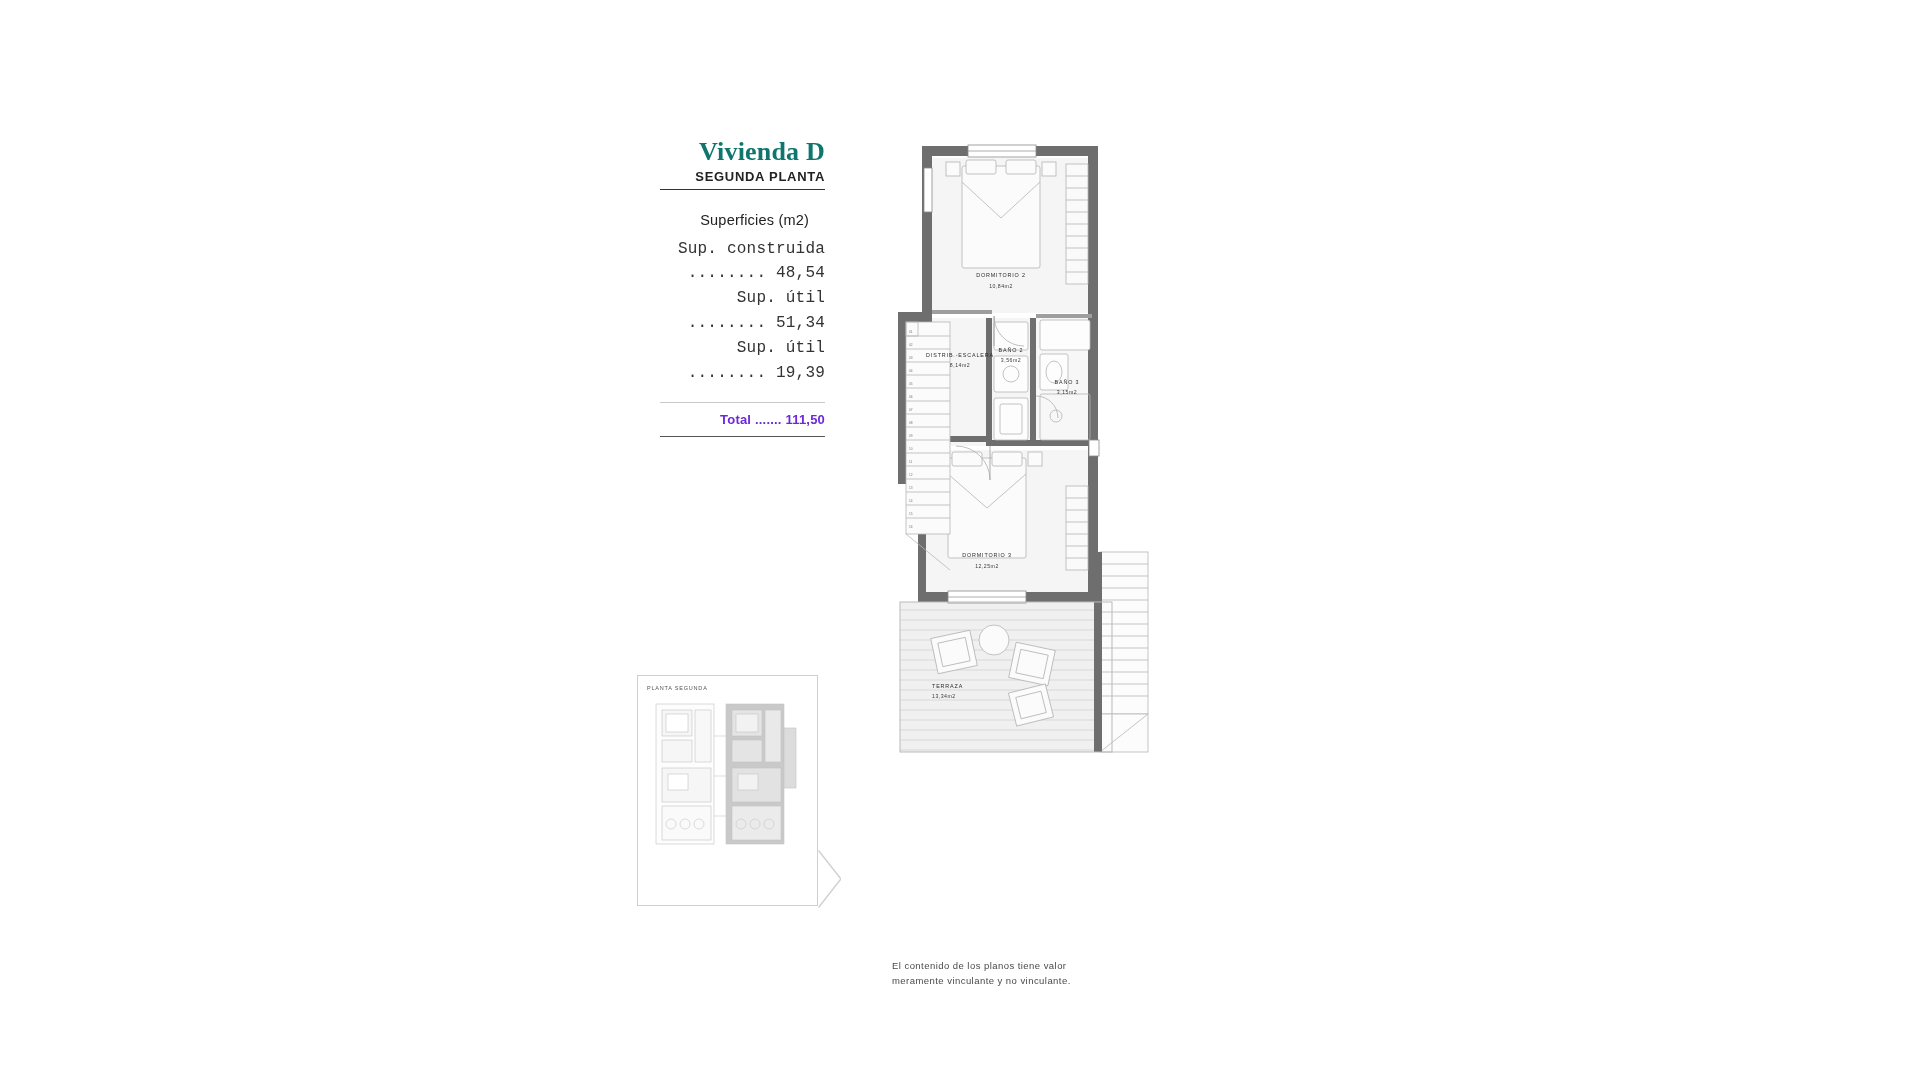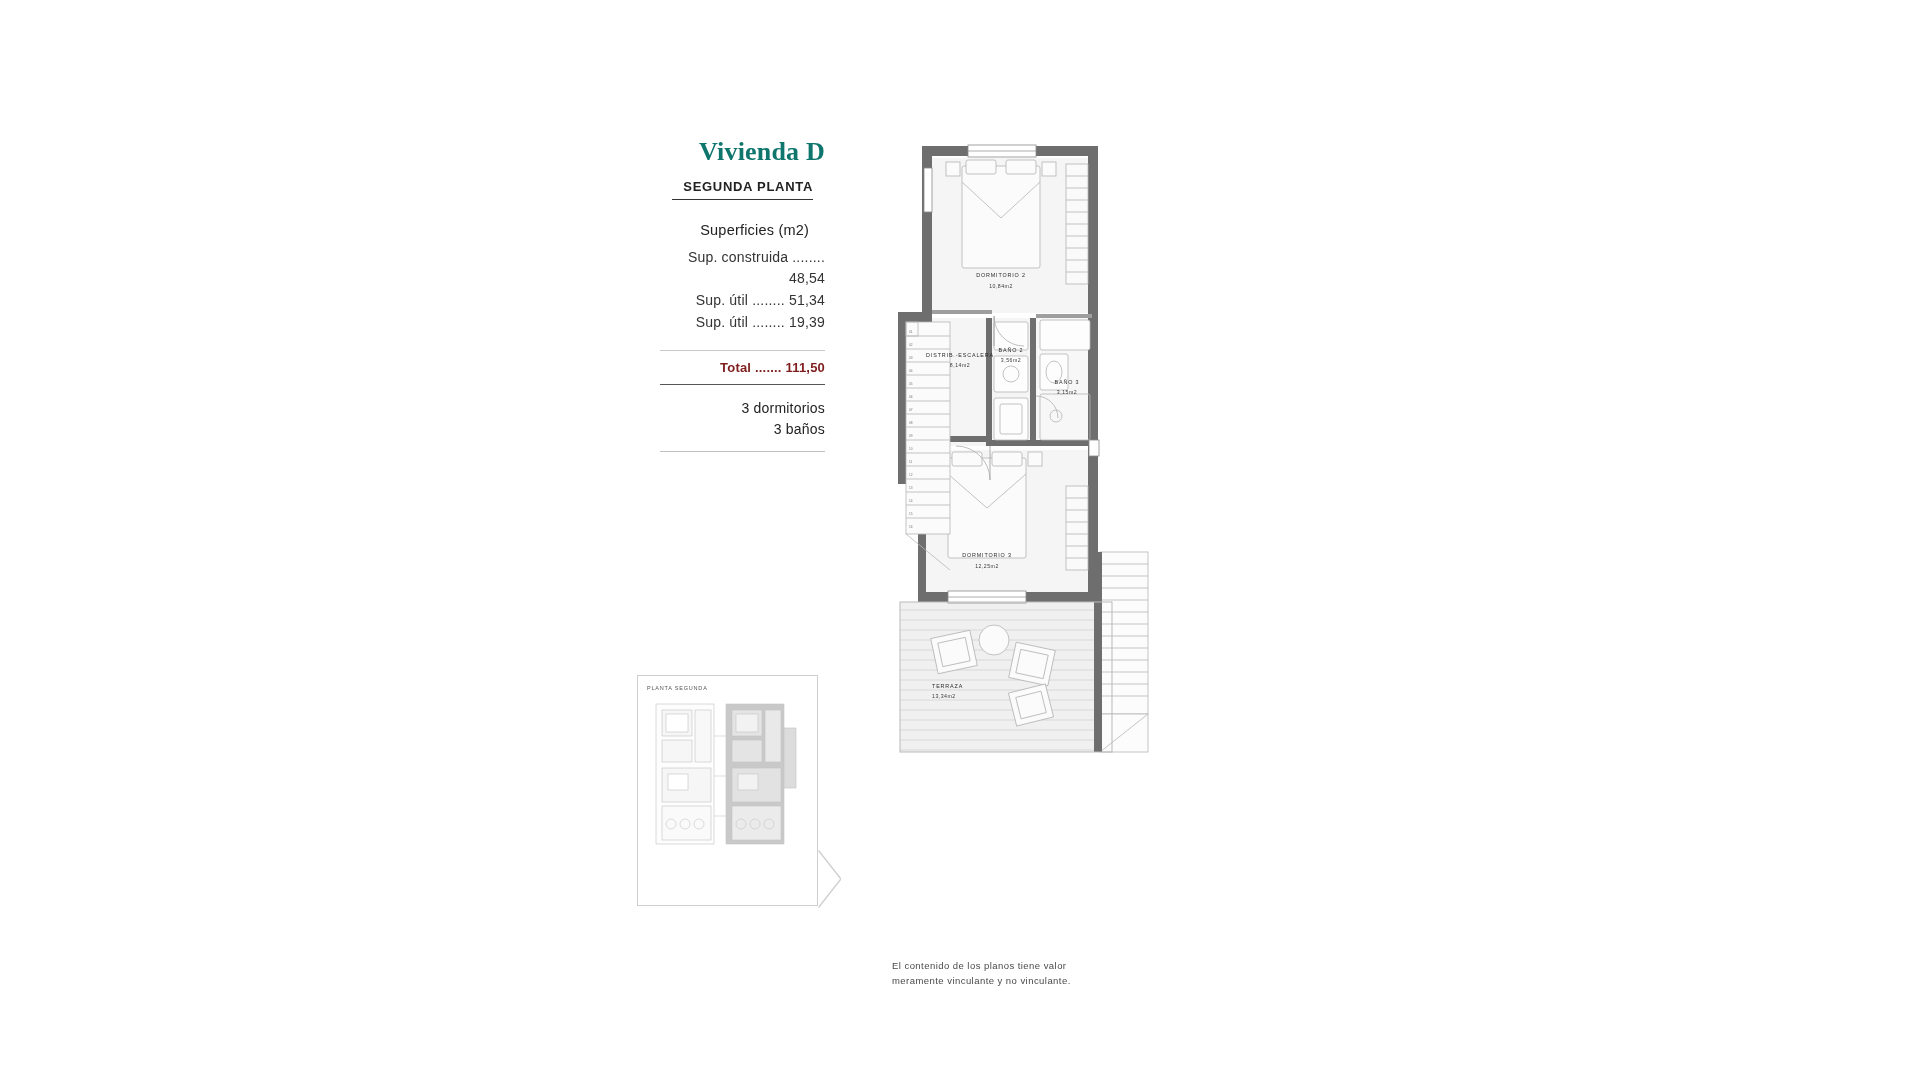--- a/index.html
+++ b/index.html
@@ -33,43 +33,44 @@
     line-height: 1.1;
     color: #0f766e;
   }
   .plan-subtitle {
     font-size: 13px;
     font-weight: 700;
     letter-spacing: 0.7px;
     color: #222;
     padding-bottom: 5px;
     border-bottom: 1.6px solid #333;
-    margin: 12px;
+    margin: 0;
   }
   .surfaces-heading {
     font-size: 14.5px;
     font-weight: 400;
     color: #222;
     margin: 22px 16px 9px 0;
     letter-spacing: 0.2px;
   }
   .surface-row {
-    font-size: 14px;
+    font-size: 16px;
     color: #333;
     line-height: 1.55;
     letter-spacing: 0.2px;
+    font-family: Liberation Mono, monospace;
   }
   .total-rule {
     border-top: 1px solid #c9c9c9;
     margin: 17px 0 0 0;
   }
   .total-row {
     font-size: 13px;
     font-weight: 700;
-    color: #7f1d1d;
+    color: #6d28d9;
     padding: 9px 0 9px 0;
     border-bottom: 1.4px solid #555;
     letter-spacing: 0.2px;
   }
   .rooms-block {
     padding: 13px 0 11px 0;
     border-bottom: 1.2px solid #bfbfbf;
   }
   .rooms-line {
     font-size: 14px;
@@ -160,24 +161,20 @@
 
   <div class="surfaces-heading">Superficies (m2)</div>
 
   <div class="surface-row">Sup. construida ........ 48,54</div>
   <div class="surface-row">Sup. útil ........ 51,34</div>
   <div class="surface-row">Sup. útil ........ 19,39</div>
 
   <div class="total-rule"></div>
   <div class="total-row">Total ....... 111,50</div>
 
-  <div class="rooms-block">
-    <div class="rooms-line">3 dormitorios</div>
-    <div class="rooms-line">3 baños</div>
-  </div>
 </div>
 
 <div class="locator">
   <div class="locator-tab"></div>
   <div class="locator-label">PLANTA SEGUNDA</div>
   <svg class="locator-svg" width="181" height="231" viewBox="0 0 181 231">
     <g stroke="#c4c4c4" stroke-width="0.6" fill="none">
 
       <rect x="18" y="28" width="58" height="140" fill="#fdfdfd"></rect>
       <rect x="24" y="34" width="30" height="26" fill="#f6f6f6"></rect>

